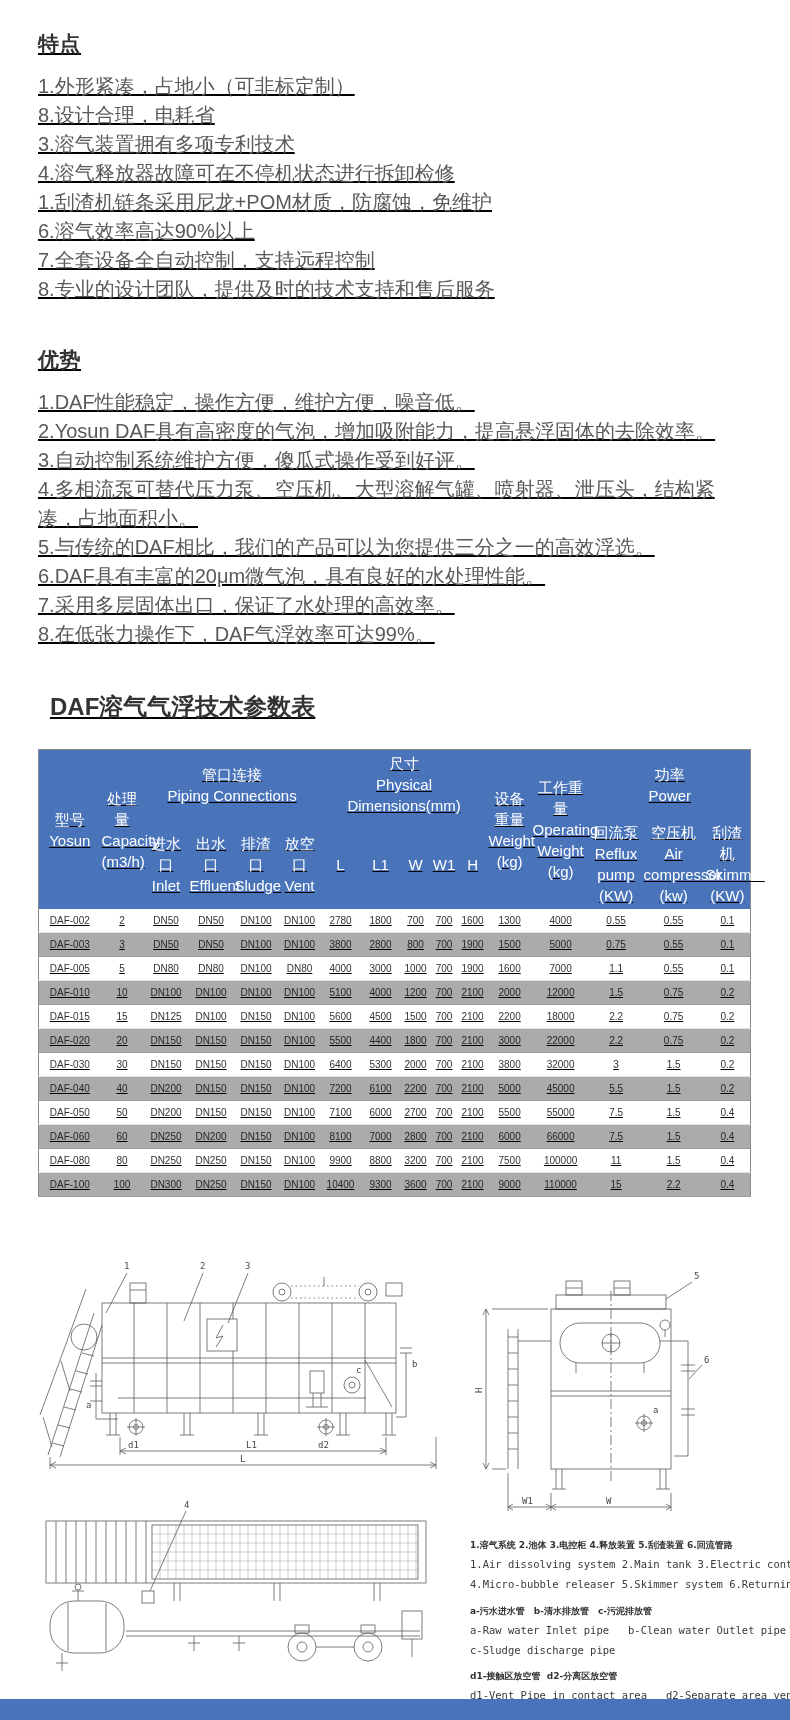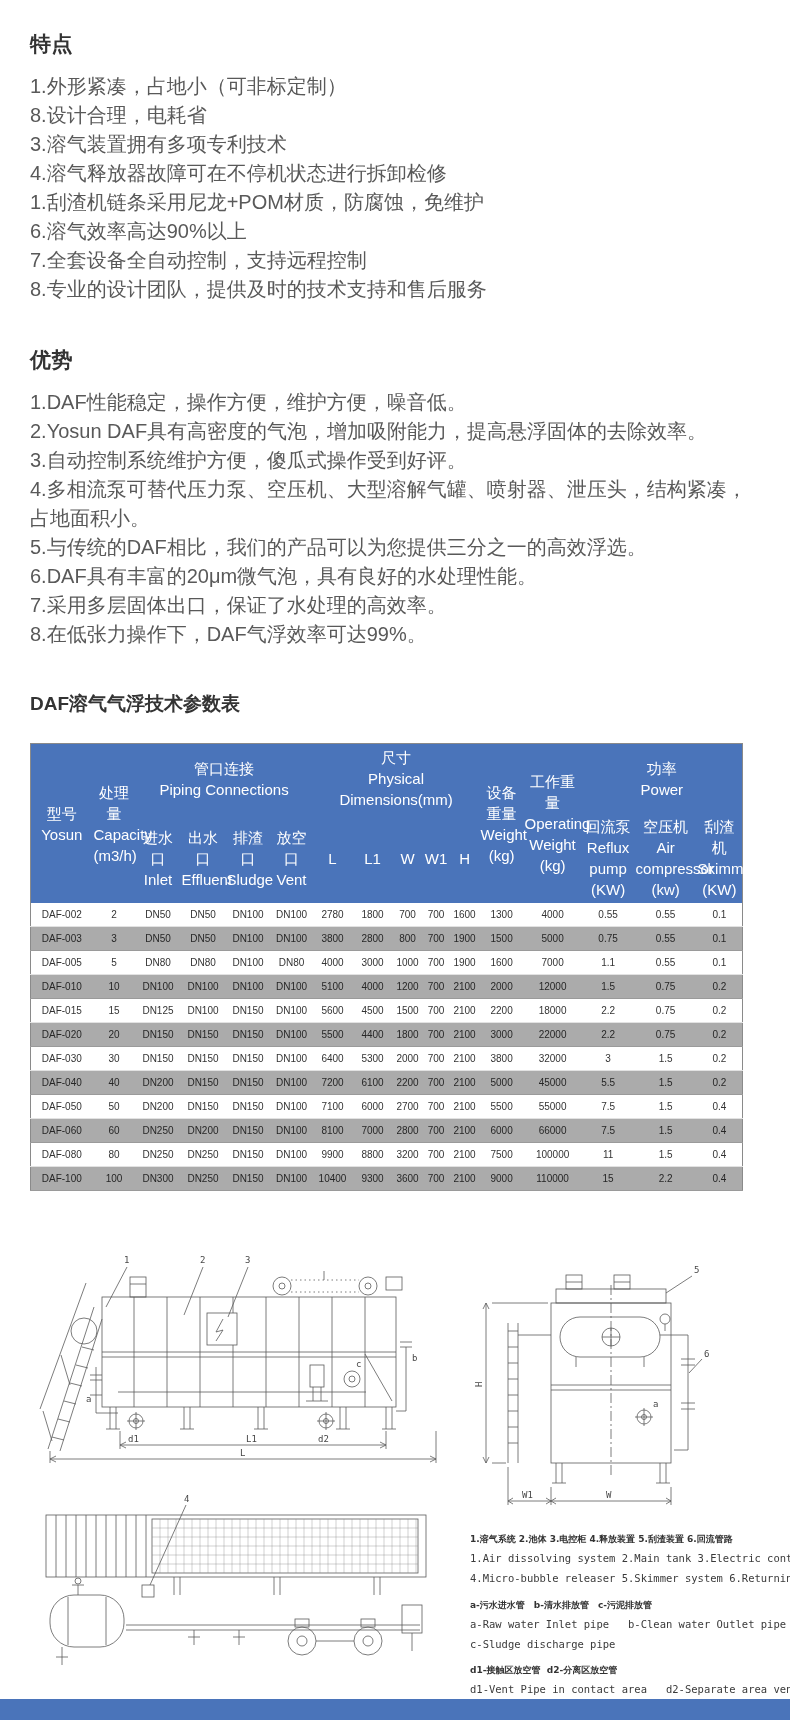--- a/index.html
+++ b/index.html
@@ -2,32 +2,32 @@
 <html><head>
 <meta charset="utf-8">
 <style>
   * { box-sizing: border-box; }
   html,body { margin:0; padding:0; }
   body {
     width:790px; height:1720px; overflow:hidden; position:relative;
     background:#ffffff;
     font-family:"Liberation Sans","DejaVu Sans",sans-serif;
   }
-  .content { padding:30px 38px 0 30px; }
+  .content { padding:30px 38px 0 38px;text-decoration:underline; }
   .section-title {
     font-size:21px; font-weight:bold; color:#333333;
     margin:0 0 14px 0; letter-spacing:0.5px;
   }
   .plain-list p {
     margin:0; font-size:20px; color:#595959; line-height:29px;
   }
   .block { margin-bottom:42px; }
 
   
-  .table-title { font-size:19px; font-weight:bold; color:#333; margin:0 0 26px 0; }
+  .table-title { font-size:24px; font-weight:bold; color:#333; margin:0 0 26px 12px; }
   table.param-table {
     width:712px; border-collapse:collapse; table-layout:fixed;
     border:1px solid #8a8a8a;
   }
   table.param-table thead th {
     background:#4a74ba; color:#ffffff; font-weight:normal;
     font-size:15px; line-height:1.4; padding:3px 1px;
     white-space:pre-line; vertical-align:middle; text-align:center;
   }
   table.param-table tbody td {

